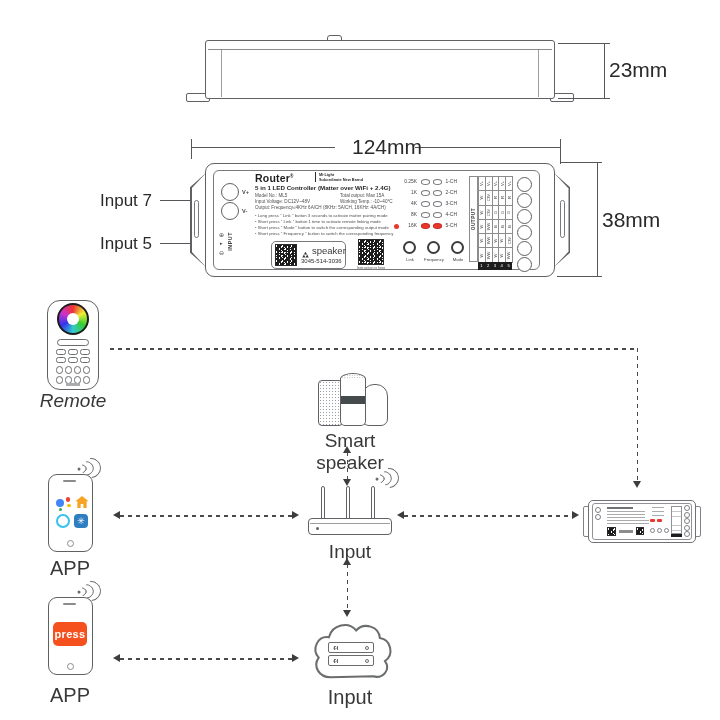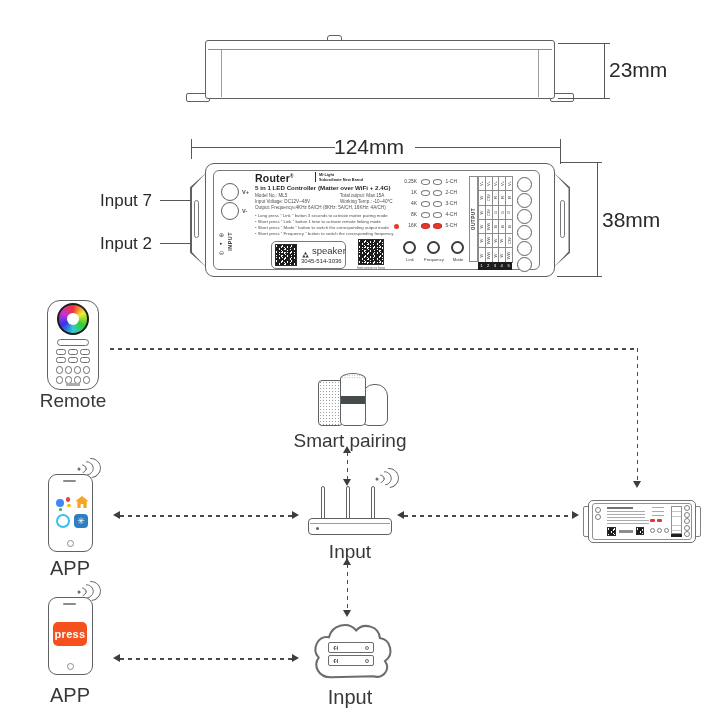--- a/index.html
+++ b/index.html
@@ -99,33 +99,33 @@
     <div class="t sline-h" style="left:558px;top:98px;width:52px;height:1.3px;"></div>
     <div class="t sline-v" style="left:604px;top:43px;width:1.3px;height:56px;"></div>
     <div class="t dim-text" style="left:609px;top:58px;">23mm</div>
   </div>
 
   <div>
     <div class="t sline-h" style="left:191px;top:147px;width:144px;height:1.3px;"></div>
     <div class="t sline-h" style="left:415px;top:147px;width:146px;height:1.3px;"></div>
     <div class="t sline-v" style="left:191px;top:139px;width:1.3px;height:20px;"></div>
     <div class="t sline-v" style="left:560px;top:139px;width:1.3px;height:25px;"></div>
-    <div class="t dim-text" style="left:334px;top:135px;">124mm</div>
+    <div class="t dim-text" style="left:352px;top:135px;">124mm</div>
   </div>
 
   <div>
     <div class="t sline-h" style="left:560px;top:162px;width:42px;height:1.3px;"></div>
     <div class="t sline-v" style="left:597px;top:162px;width:1.3px;height:115px;"></div>
     <div class="t sline-h" style="left:557px;top:276px;width:45px;height:1.3px;"></div>
     <div class="t dim-text" style="left:602px;top:208px;">38mm</div>
   </div>
 
   <div class="t callout-text" style="left:100px;top:191px;">Input 7</div>
   <div class="t thin-h" style="left:160px;top:200px;width:33px;"></div>
-  <div class="t callout-text" style="left:100px;top:234px;">Input 2</div>
+  <div class="t callout-text" style="left:100px;top:234px;">Input 5</div>
   <div class="t thin-h" style="left:160px;top:243px;width:33px;"></div>
 
   <div>
 
     <div class="wing wing-l" style="left:190px;top:172px;width:17px;height:96px;">
       <div class="shape"></div>
         <div class="fill"></div>
     </div>
     <div class="slot" style="left:194px;top:200px;"></div>
     <div class="wing wing-r" style="left:553px;top:172px;width:17px;height:96px;">
@@ -356,30 +356,30 @@
       <span class="pill" style="width:7px;height:8px;"></span>
         <span class="pill" style="width:7px;height:8px;"></span>
         <span class="pill" style="width:7px;height:8px;"></span>
         <span class="pill" style="width:7px;height:8px;"></span>
       <span class="pill" style="width:7px;height:8px;"></span>
         <span class="pill" style="width:7px;height:8px;"></span>
         <span class="pill" style="width:7px;height:8px;"></span>
         <span class="pill" style="width:7px;height:8px;"></span>
     </div>
     <div class="t" style="left:66px;top:383px;width:14px;height:2.5px;background:#a9abad;"></div>
-    <div class="t diagram-label" style="left:38px;top:390px;width:70px;">Remote</div>
+    <div class="t diagram-label" style="left:38px;top:390px;width:70px;font-style:italic;">Remote</div>
   </div>
 
   <div>
     <div class="t outline" style="left:318px;top:380px;width:25px;height:46px;border-radius:4px;border-width:1.4px;background:radial-gradient(#9aa0a3 0.6px, transparent 0.7px) 0 0/3px 3px, #fff;background-origin:content-box;padding:3px;"></div>
     <div class="t outline" style="left:362px;top:384px;width:26px;height:42px;border-radius:12px 12px 7px 7px;border-width:1.4px;"></div>
     <div class="t outline" style="left:340px;top:373px;width:26px;height:12px;border-radius:50%;border-width:1.4px;background:radial-gradient(#9aa0a3 0.5px, transparent 0.6px) 0 0/2.5px 2.5px,#fff;"></div>
     <div class="t outline" style="left:340px;top:379px;width:26px;height:47px;border-radius:0 0 5px 5px;border-top:none;border-width:1.4px;"></div>
     <div class="t band" style="left:341.4px;top:396px;width:23.2px;height:8px;"></div>
-    <div class="t diagram-label" style="left:290px;top:430px;width:120px;">Smart pairing</div>
+    <div class="t diagram-label" style="left:290px;top:430px;width:120px;">Smart speaker</div>
   </div>
 
   <div>
     <div class="t outline" style="left:321px;top:486px;width:4px;height:34px;border-radius:2px;border-width:1.3px;"></div>
     <div class="t outline" style="left:346px;top:486px;width:4px;height:34px;border-radius:2px;border-width:1.3px;"></div>
     <div class="t outline" style="left:371px;top:486px;width:4px;height:34px;border-radius:2px;border-width:1.3px;"></div>
     <div class="wifi" style="left:379px;top:468px;transform:rotate(40deg);">
       <span class="arc a1"></span>
         <span class="arc a2"></span>
         <span class="arc a3"></span>

